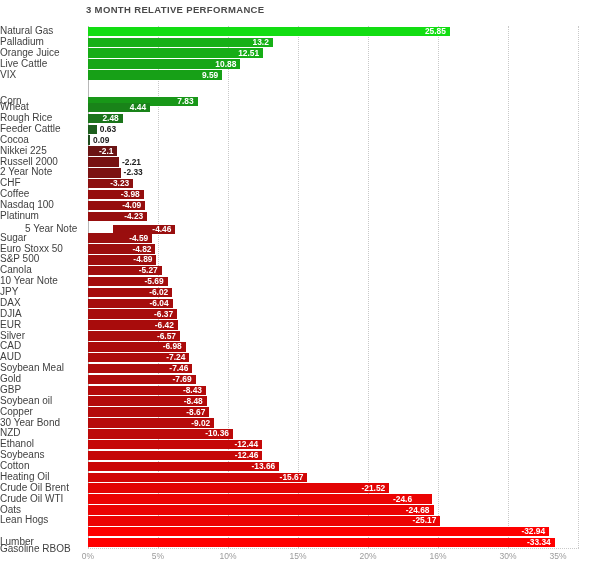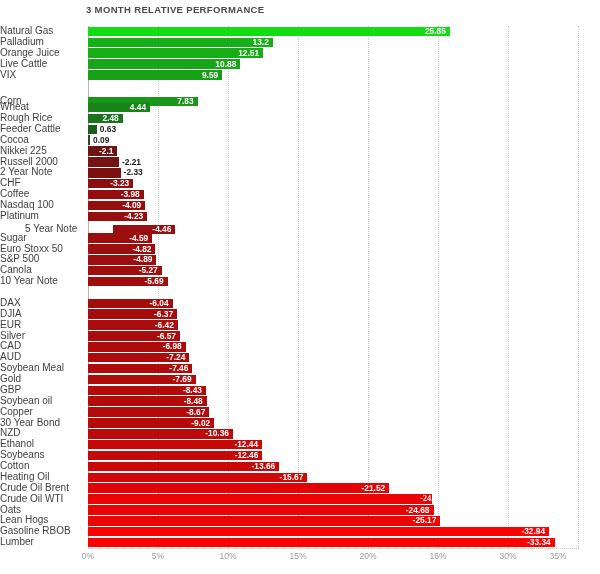--- a/index.html
+++ b/index.html
@@ -253,20 +253,25 @@
       <div class="row" style="top: 239.25px; height: 10.875px;">
         <div class="row-label" style="line-height: 10.875px; height: 10.875px;">Canola</div>
         <div class="bar" title="Canola -5.27" style="width: 73.78px; height: 9.475px; top: 0.7px; background: rgb(160, 13, 13);"></div>
         <div class="bar-value inside" style="line-height: 10.875px; height: 10.875px; left: 132.28px; width: 25.5px; text-align: right;">-5.27</div>
       </div>
       <div class="row" style="top: 250.125px; height: 10.875px;">
         <div class="row-label" style="line-height: 10.875px; height: 10.875px;">10 Year Note</div>
         <div class="bar" title="10 Year Note -5.69" style="width: 79.66px; height: 9.475px; top: 0.7px; background: rgb(163, 12, 12);"></div>
         <div class="bar-value inside" style="line-height: 10.875px; height: 10.875px; left: 138.16px; width: 25.5px; text-align: right;">-5.69</div>
       </div>
+      <div class="row" style="top: 261px; height: 10.875px;">
+        <div class="row-label" style="line-height: 10.875px; height: 10.875px;">JPY</div>
+        <div class="bar" title="JPY -6.02" style="width: 84.28px; height: 9.475px; top: 0.7px; background: rgb(165, 12, 12);"></div>
+        <div class="bar-value inside" style="line-height: 10.875px; height: 10.875px; left: 142.78px; width: 25.5px; text-align: right;">-6.02</div>
+      </div>
       <div class="row" style="top: 271.875px; height: 10.875px;">
         <div class="row-label" style="line-height: 10.875px; height: 10.875px;">DAX</div>
         <div class="bar" title="DAX -6.04" style="width: 84.56px; height: 9.475px; top: 0.7px; background: rgb(165, 12, 12);"></div>
         <div class="bar-value inside" style="line-height: 10.875px; height: 10.875px; left: 143.06px; width: 25.5px; text-align: right;">-6.04</div>
       </div>
       <div class="row" style="top: 282.75px; height: 10.875px;">
         <div class="row-label" style="line-height: 10.875px; height: 10.875px;">DJIA</div>
         <div class="bar" title="DJIA -6.37" style="width: 89.18px; height: 9.475px; top: 0.7px; background: rgb(167, 12, 12);"></div>
         <div class="bar-value inside" style="line-height: 10.875px; height: 10.875px; left: 147.68px; width: 25.5px; text-align: right;">-6.37</div>
       </div>
@@ -346,34 +351,34 @@
         <div class="bar-value inside" style="line-height: 10.875px; height: 10.875px; left: 273.18px; width: 30.2px; text-align: right;">-15.67</div>
       </div>
       <div class="row" style="top: 456.75px; height: 10.875px;">
         <div class="row-label" style="line-height: 10.875px; height: 10.875px;">Crude Oil Brent</div>
         <div class="bar" title="Crude Oil Brent -21.52" style="width: 301.28px; height: 9.475px; top: 0.7px; background: rgb(226, 4, 4);"></div>
         <div class="bar-value inside" style="line-height: 10.875px; height: 10.875px; left: 355.08px; width: 30.2px; text-align: right;">-21.52</div>
       </div>
       <div class="row" style="top: 467.625px; height: 10.875px;">
         <div class="row-label" style="line-height: 10.875px; height: 10.875px;">Crude Oil WTI</div>
         <div class="bar" title="Crude Oil WTI -24.6" style="width: 344.4px; height: 9.475px; top: 0.7px; background: rgb(235, 3, 3);"></div>
-        <div class="bar-value inside" style="line-height: 10.875px; height: 10.875px; left: 420px; width: 25.5px; text-align: left; font-family: Liberation Serif, serif;">-24.6</div>
+        <div class="bar-value inside" style="line-height: 10.875px; height: 10.875px; left: 393px; width: 25.5px; text-align: left;">-24.6</div>
       </div>
       <div class="row" style="top: 478.5px; height: 10.875px;">
         <div class="row-label" style="line-height: 10.875px; height: 10.875px;">Oats</div>
         <div class="bar" title="Oats -24.68" style="width: 345.52px; height: 9.475px; top: 0.7px; background: rgb(235, 3, 3);"></div>
         <div class="bar-value inside" style="line-height: 10.875px; height: 10.875px; left: 399.32px; width: 30.2px; text-align: right;">-24.68</div>
       </div>
       <div class="row" style="top: 489.375px; height: 10.875px;">
         <div class="row-label" style="line-height: 10.875px; height: 10.875px;">Lean Hogs</div>
         <div class="bar" title="Lean Hogs -25.17" style="width: 352.38px; height: 9.475px; top: 0.7px; background: rgb(236, 3, 3);"></div>
         <div class="bar-value inside" style="line-height: 10.875px; height: 10.875px; left: 406.18px; width: 30.2px; text-align: right;">-25.17</div>
       </div>
       <div class="row" style="top: 500.25px; height: 10.875px;">
-        <div class="row-label" style="line-height: 10.875px; height: 10.875px;">Gasoline RBOB</div>
+        <div class="row-label" style="line-height: 10.875px; height: 10.875px; margin-top: 18px;">Gasoline RBOB</div>
         <div class="bar" title="Gasoline RBOB -32.94" style="width: 461.16px; height: 9.475px; top: 0.7px; background: rgb(254, 0, 0);"></div>
         <div class="bar-value inside" style="line-height: 10.875px; height: 10.875px; left: 514.96px; width: 30.2px; text-align: right;">-32.94</div>
       </div>
       <div class="row" style="top: 511.125px; height: 10.875px;">
         <div class="row-label" style="line-height: 10.875px; height: 10.875px;">Lumber</div>
         <div class="bar" title="Lumber -33.34" style="width: 466.76px; height: 9.475px; top: 0.7px; background: rgb(255, 0, 0);"></div>
         <div class="bar-value inside" style="line-height: 10.875px; height: 10.875px; left: 520.56px; width: 30.2px; text-align: right;">-33.34</div>
       </div>
     </div>
 

